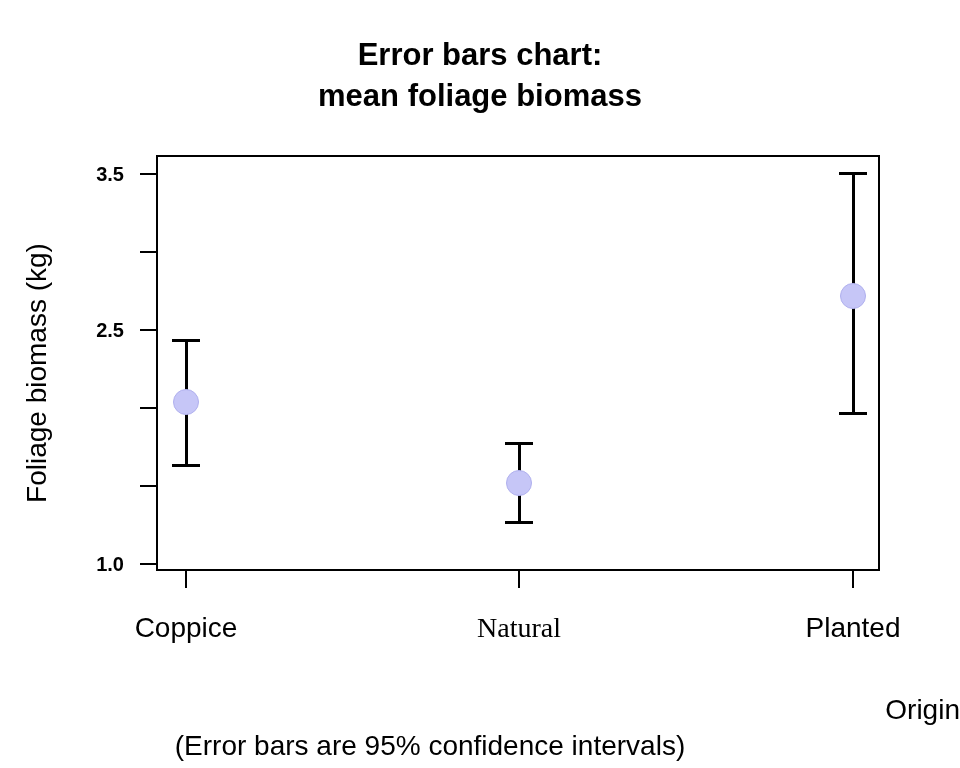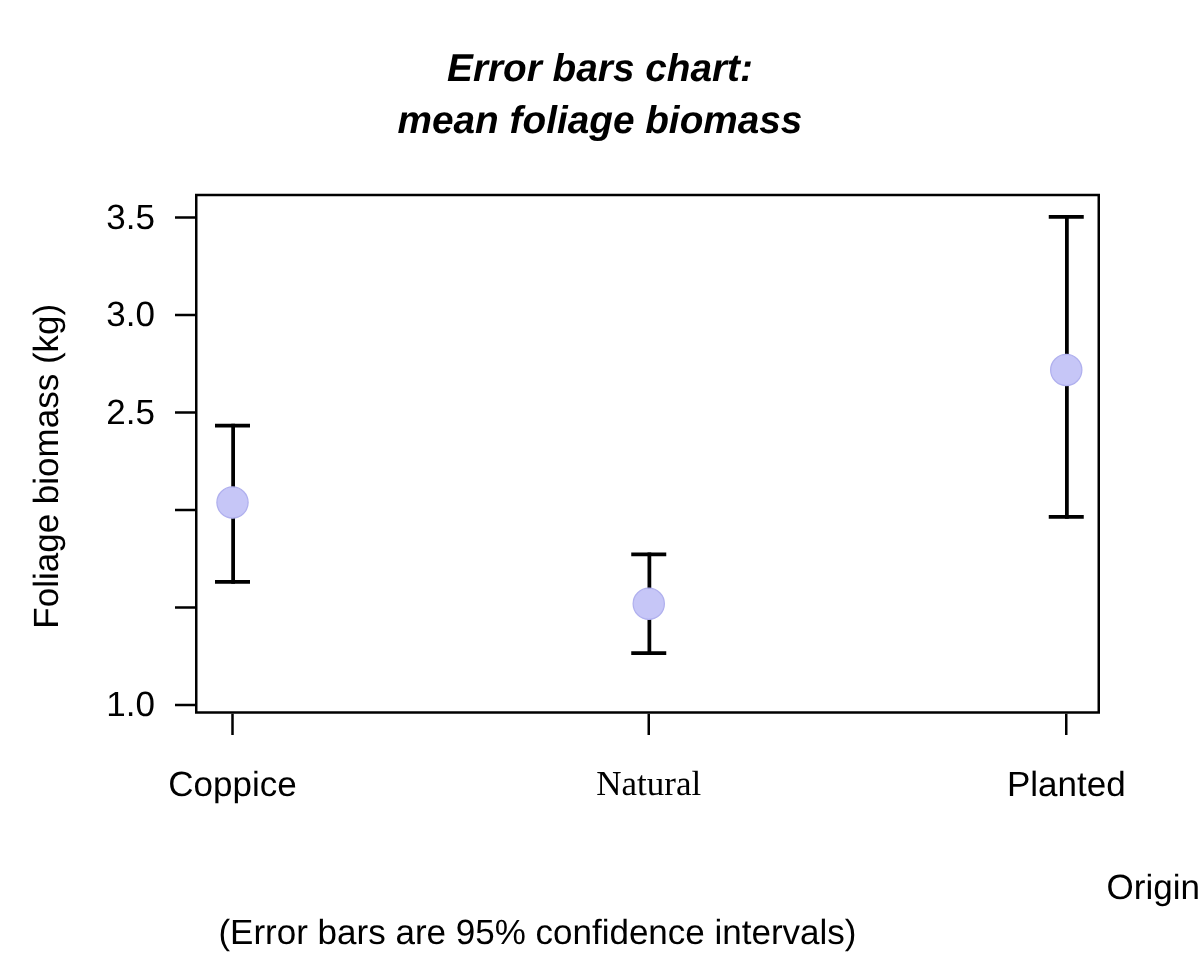--- a/index.html
+++ b/index.html
@@ -28,21 +28,20 @@
   .chart-title {
     position: absolute;
     left: 0;
     top: 34px;
     width: 960px;
     text-align: center;
     font-size: 31px;
     font-weight: bold;
     line-height: 41px;
     letter-spacing: 0px;
-    font-style: italic;
   }
   .chart-title .line2 { display: block; }
 
   
   
   #plot-box {
     position: absolute;
     left: 156px;
     top: 155px;
     width: 724px;
@@ -66,22 +65,23 @@
     left: 140px;
     width: 16px;
     height: 2px;
     background: #000000;
   }
   .ytick-label {
     position: absolute;
     right: 836px;      
     width: 120px;
     text-align: right;
-    font-size: 28px;
+    font-size: 20px;
     line-height: 28px;
+    font-weight: bold;
   }
 
   
   .xtick-mark {
     position: absolute;
     top: 571px;
     width: 2px;
     height: 17px;
     background: #000000;
   }
@@ -160,21 +160,20 @@
   </div>
 
   <div class="ytick-mark" style="top:173px;"></div>
   <div class="ytick-mark" style="top:251px;"></div>
   <div class="ytick-mark" style="top:329px;"></div>
   <div class="ytick-mark" style="top:407px;"></div>
   <div class="ytick-mark" style="top:485px;"></div>
   <div class="ytick-mark" style="top:563px;"></div>
 
   <div class="ytick-label" style="top:160px;">3.5</div>
-  <div class="ytick-label" style="top:238px;">3.0</div>
   <div class="ytick-label" style="top:316px;">2.5</div>
   <div class="ytick-label" style="top:550px;">1.0</div>
 
   <div id="plot-box"></div>
 
   <div id="plot-layer">
 
     <div class="errorbar-group">
       <div class="eb-cap" style="left:16px;  top:184px;"></div>
       <div class="eb-stem" style="left:28.5px;top:184px; height:128px;"></div>

